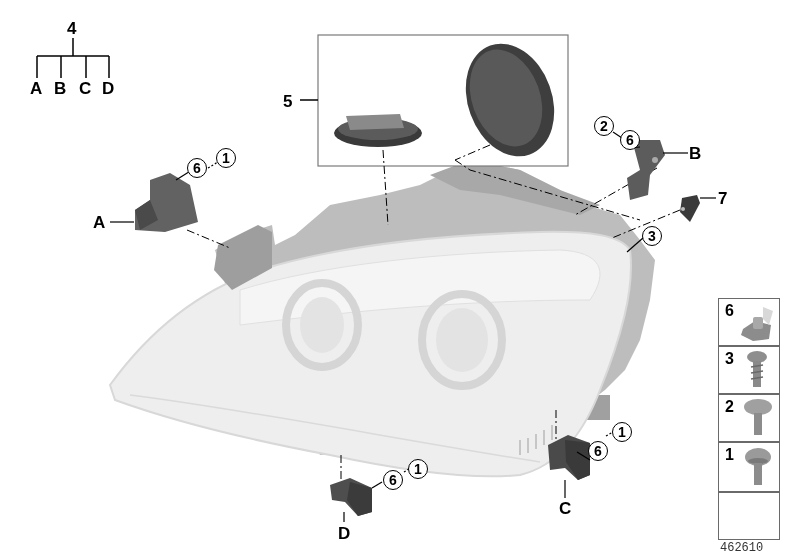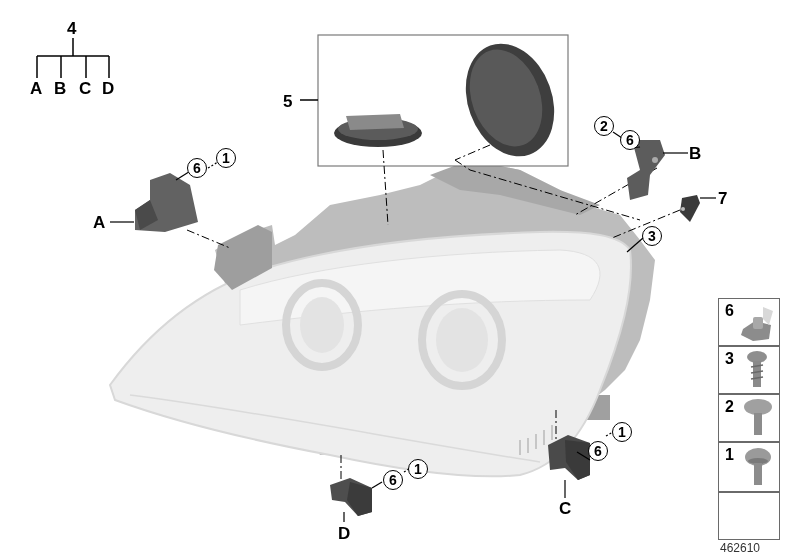--- a/index.html
+++ b/index.html
@@ -2,21 +2,21 @@
 <html><head>
   <meta charset="utf-8">
   <style>
     html, body { margin: 0; padding: 0; background: #ffffff; }
     body { width: 800px; height: 560px; position: relative; overflow: hidden; font-family: "Liberation Sans", sans-serif; }
     .lbl { position: absolute; font-family: "Liberation Sans", sans-serif; font-weight: bold; color: #000; font-size: 17px; line-height: 1; }
     .circ { position: absolute; width: 20px; height: 20px; border: 1.5px solid #000; border-radius: 50%; background: #fff; display: flex; align-items: center; justify-content: center; font-family: "Liberation Sans", sans-serif; font-weight: bold; font-size: 14px; box-sizing: border-box; }
     svg.layer { position: absolute; left: 0; top: 0; }
     .legend-box { position: absolute; left: 718px; width: 62px; border: 1px solid #6a6a6a; background: #fff; box-sizing: border-box; }
     .legend-num { position: absolute; left: 6px; top: 3px; font-family: "Liberation Sans", sans-serif; font-weight: bold; font-size: 16px; }
-    .docno { position: absolute; left: 720px; top: 541px; font-family: Liberation Sans, sans-serif; font-size: 12px; color: #333; }
+    .docno { position: absolute; left: 720px; top: 541px; font-family: Liberation Mono, monospace; font-size: 12px; color: #333; }
   </style>
 </head>
 <body>
 
 <svg class="layer" width="800" height="560" viewBox="0 0 800 560">
 
   <g stroke="#000" stroke-width="1.5" fill="none">
     <line x1="73" y1="38" x2="73" y2="56"></line>
     <line x1="37" y1="56" x2="109" y2="56"></line>
     <line x1="37" y1="56" x2="37" y2="78"></line>

